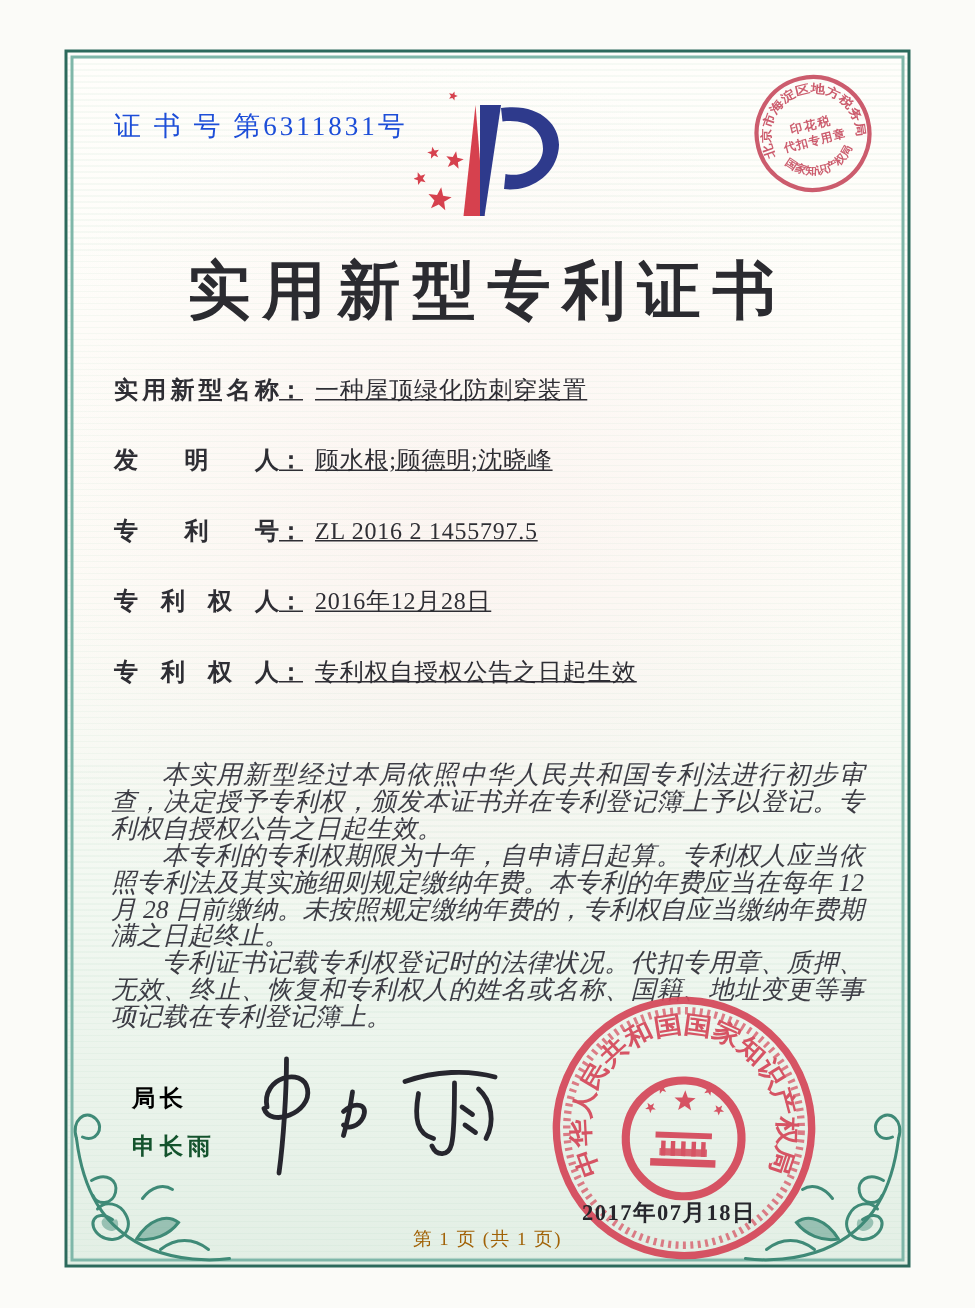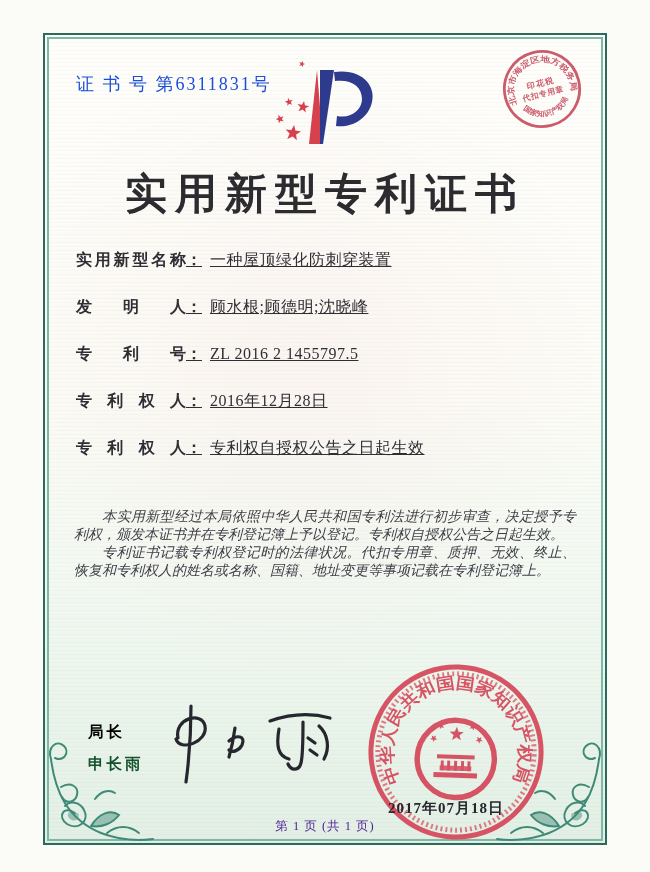--- a/index.html
+++ b/index.html
@@ -35,35 +35,35 @@
     position:absolute;left:0;right:0;top:166px;text-align:center;
     font-size:42px;font-weight:600;letter-spacing:8px;color:#2b2b30;
   }
   .fields{position:absolute;left:76px;top:250px;width:470px;}
   .field-row{height:20px;margin-bottom:27px;font-size:16px;color:#2e2e34;white-space:nowrap;text-decoration:underline;}
   .field-label{display:inline-block;width:110px;text-align:justify;text-align-last:justify;font-weight:600;}
   .field-colon{font-weight:600;}
   .field-value{margin-left:8px;letter-spacing:.5px;}
   .body-text{
     position:absolute;left:74px;top:508px;width:502px;
-    font-size:14px;line-height:17.9px;color:#3d3d45;
+    font-size:17px;line-height:17.9px;color:#3d3d45;
     text-align:justify;font-style:italic;
   }
   .body-text p{margin:0;text-indent:2em;}
   .officer-title{position:absolute;left:88px;top:722px;font-size:15.5px;letter-spacing:3px;color:#000000;font-weight:700;}
   .officer-name{position:absolute;left:88px;top:754px;font-size:15.5px;letter-spacing:3px;color:#14532d;font-weight:600;}
   .signature{position:absolute;left:150px;top:698px;width:210px;height:100px;}
   .cnipa-seal{position:absolute;left:362px;top:658px;width:188px;height:188px;transform:rotate(2deg);opacity:.93;}
   .issue-date{
     position:absolute;left:388px;top:799px;font-size:15px;font-weight:600;
     letter-spacing:1px;color:#26262c;z-index:5;
   }
   .page-footer{
     position:absolute;left:0;right:0;top:818px;text-align:center;
-    font-size:12.5px;letter-spacing:1px;color:#4c1d95;
+    font-size:12.5px;letter-spacing:1px;color:#a16207;
   }
   .flourish{position:absolute;width:112px;height:114px;}
   .flourish.bl{left:45px;top:729px;}
   .flourish.br{left:493px;top:729px;transform:scaleX(-1);}
   svg text{font-family:"Liberation Serif","DejaVu Serif",serif;}
 </style>
 </head>
 <body>
 
 <div class="photo">
@@ -156,20 +156,21 @@
     <div class="field-row">
       <span class="field-label">专利权人</span><span class="field-colon">：</span><span class="field-value">2016年12月28日</span>
     </div>
     <div class="field-row">
       <span class="field-label">专利权人</span><span class="field-colon">：</span><span class="field-value">专利权自授权公告之日起生效</span>
     </div>
   </div>
 
   <div class="body-text">
     <p>本实用新型经过本局依照中华人民共和国专利法进行初步审查，决定授予专利权，颁发本证书并在专利登记簿上予以登记。专利权自授权公告之日起生效。</p>
+    <p>本专利的专利权期限为十年，自申请日起算。专利权人应当依照专利法及其实施细则规定缴纳年费。本专利的年费应当在每年 12 月 28 日前缴纳。未按照规定缴纳年费的，专利权自应当缴纳年费期满之日起终止。</p>
     <p>专利证书记载专利权登记时的法律状况。代扣专用章、质押、无效、终止、恢复和专利权人的姓名或名称、国籍、地址变更等事项记载在专利登记簿上。</p>
   </div>
 
   <div class="officer-title">局长</div>
   <div class="officer-name">申长雨</div>
 
   <svg class="signature" viewBox="0 0 210 100">
     <g stroke="#26262e" stroke-width="3.2" fill="none" stroke-linecap="round" stroke-linejoin="round">
       <path d="M28,40 C24,20 52,13 55,28 C58,44 30,54 26,41"></path>
       <path d="M41,8 C41,30 39,62 36,84"></path>

